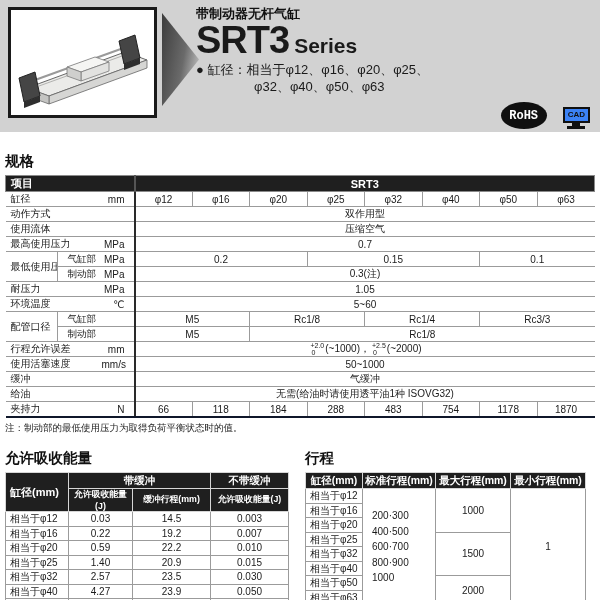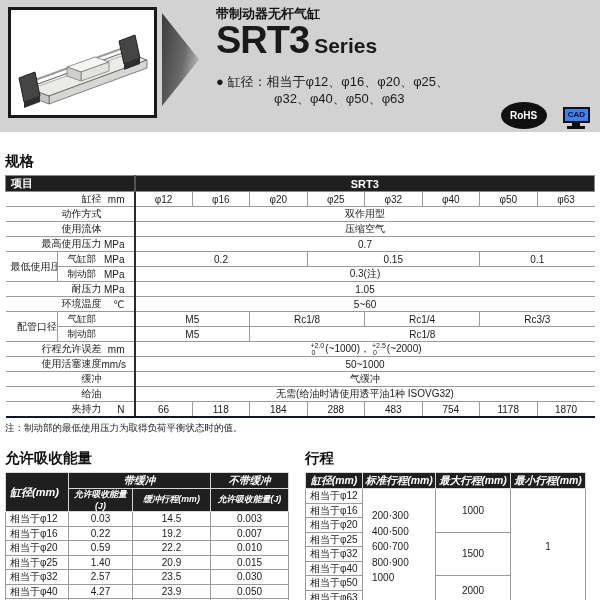--- a/index.html
+++ b/index.html
@@ -8,64 +8,64 @@
     font-family:"Liberation Sans","DejaVu Sans",sans-serif;
     color:#1a1a1a;position:relative;overflow:hidden;
   }
   
   .banner{position:relative;width:600px;height:132px;background:#d2d2d2;}
   .img-box{position:absolute;left:8px;top:7px;width:149px;height:111px;
     background:#fff;border:3px solid #1a1a1a;box-sizing:border-box;}
   .arrow{position:absolute;left:162px;top:13px;width:37px;height:93px;
     background:linear-gradient(100deg,#3c3c3c 0%,#6a6a6a 55%,#d8d8d8 100%);
     -webkit-clip-path:polygon(0 0,100% 50%,0 100%);clip-path:polygon(0 0,100% 50%,0 100%);}
-  .titles{position:absolute;left:216px;top:5px;}
+  .titles{position:absolute;left:196px;top:5px;}
   .subtitle{font-size:13px;font-weight:bold;color:#111;}
   .series{display:flex;align-items:baseline;margin-top:-2px;}
   .series .code{font-size:38px;font-weight:bold;letter-spacing:-1px;line-height:1.05;}
   .series .word{font-size:21px;font-weight:bold;margin-left:5px;}
-  .bore{font-size:13px;margin-top:12px;line-height:1.35;}
+  .bore{font-size:13px;margin-top:0;line-height:1.35;}
   .bore .line2{margin-left:58px;}
   .badges{position:absolute;right:10px;bottom:3px;display:flex;align-items:flex-end;gap:16px;}
   .rohs{width:46px;height:27px;background:#101010;border-radius:50%;color:#fff;
     display:flex;align-items:center;justify-content:center;
-    font-size:10px;font-weight:bold;}
+    font-size:12px;font-weight:bold;font-family:Liberation Mono, monospace;}
   .cad{display:flex;flex-direction:column;align-items:center;}
   .cad .screen{border:2px solid #101010;background:#3b82f6;color:#101010;
     font-size:8px;font-weight:bold;padding:2px 3px;line-height:1;}
   .cad .neck{width:8px;height:3px;background:#101010;}
   .cad .foot{width:18px;height:3px;background:#101010;}
   
   h2{font-size:14.5px;font-weight:bold;margin:0 0 4px 0;color:#111;}
   .note{font-size:9.5px;color:#222;margin-top:4px;}
   
   .spec-wrap{margin:20px 5px 0 5px;}
   table{border-collapse:collapse;table-layout:fixed;}
   #spec-table{width:590px;}
   #spec-table td,#spec-table th{border:1px solid #9b9b9b;height:14px;
     font-size:10px;text-align:center;vertical-align:middle;padding:0;overflow:hidden;white-space:nowrap;}
   #spec-table th{background:#1f1f1f;color:#fff;font-size:11px;border-color:#8a8a8a;height:15px;}
   #spec-table th.item{ text-align:left;padding-left:5px;border-right:2px solid #555;margin-left:36px;}
-  #spec-table td.lbl{text-align:right;padding-left:5px;border-left:0;}
+  #spec-table td.lbl{text-align:left;padding-left:5px;border-left:0;}
   #spec-table td.lbl.w2{border-right:0;}
   #spec-table td.sub{text-align:center;padding-left:4px;font-size:9.5px;border-right:0;}
   #spec-table td.unit{text-align:right;padding-right:9px;border-left:0;border-right:2px solid #2a2a2a;}
   #spec-table td.val:last-child{border-right:0;}
   #spec-table tr:last-child td{border-bottom:2px solid #0f172a;}
   .tol{display:inline-block;vertical-align:-3px;text-align:left;line-height:1;margin:0 1px 0 2px;}
   .tol span{display:block;font-size:7px;letter-spacing:0;}
   .tol span.b{padding-left:1px;}
   
   .bottom{margin:14px 5px 0 5px;display:flex;justify-content:space-between;}
   .bcol-l{width:290px;}
   .bcol-r{width:290px;}
   #energy-table{width:283px;}
   #stroke-table{width:280px;}
   #energy-table th,#stroke-table th{background:#1f1f1f;color:#fff;font-weight:bold;
-    border:1px solid #d6d6d6;padding:0;vertical-align:middle;text-align:center;font-style:italic;}
+    border:1px solid #d6d6d6;padding:0;vertical-align:middle;text-align:center;}
   #energy-table th{font-size:10.5px;height:15px;}
   #energy-table th.subhead{font-size:8.8px;height:14px;}
   #energy-table th.borehead{text-align:left;padding-left:4px;font-size:11px;}
   #stroke-table th{font-size:10.5px;height:15px;}
   #energy-table td,#stroke-table td{border:1px solid #9b9b9b;font-size:10px;
     text-align:center;vertical-align:middle;padding:0;overflow:hidden;}
   #energy-table td{height:12px;}
   #stroke-table td{height:13px;}
   #energy-table td.bore,#stroke-table td.bore{text-align:left;padding-left:4px;}
   #energy-table tr:last-child td,#stroke-table tr:last-child td{border-bottom:2px solid #111;}

